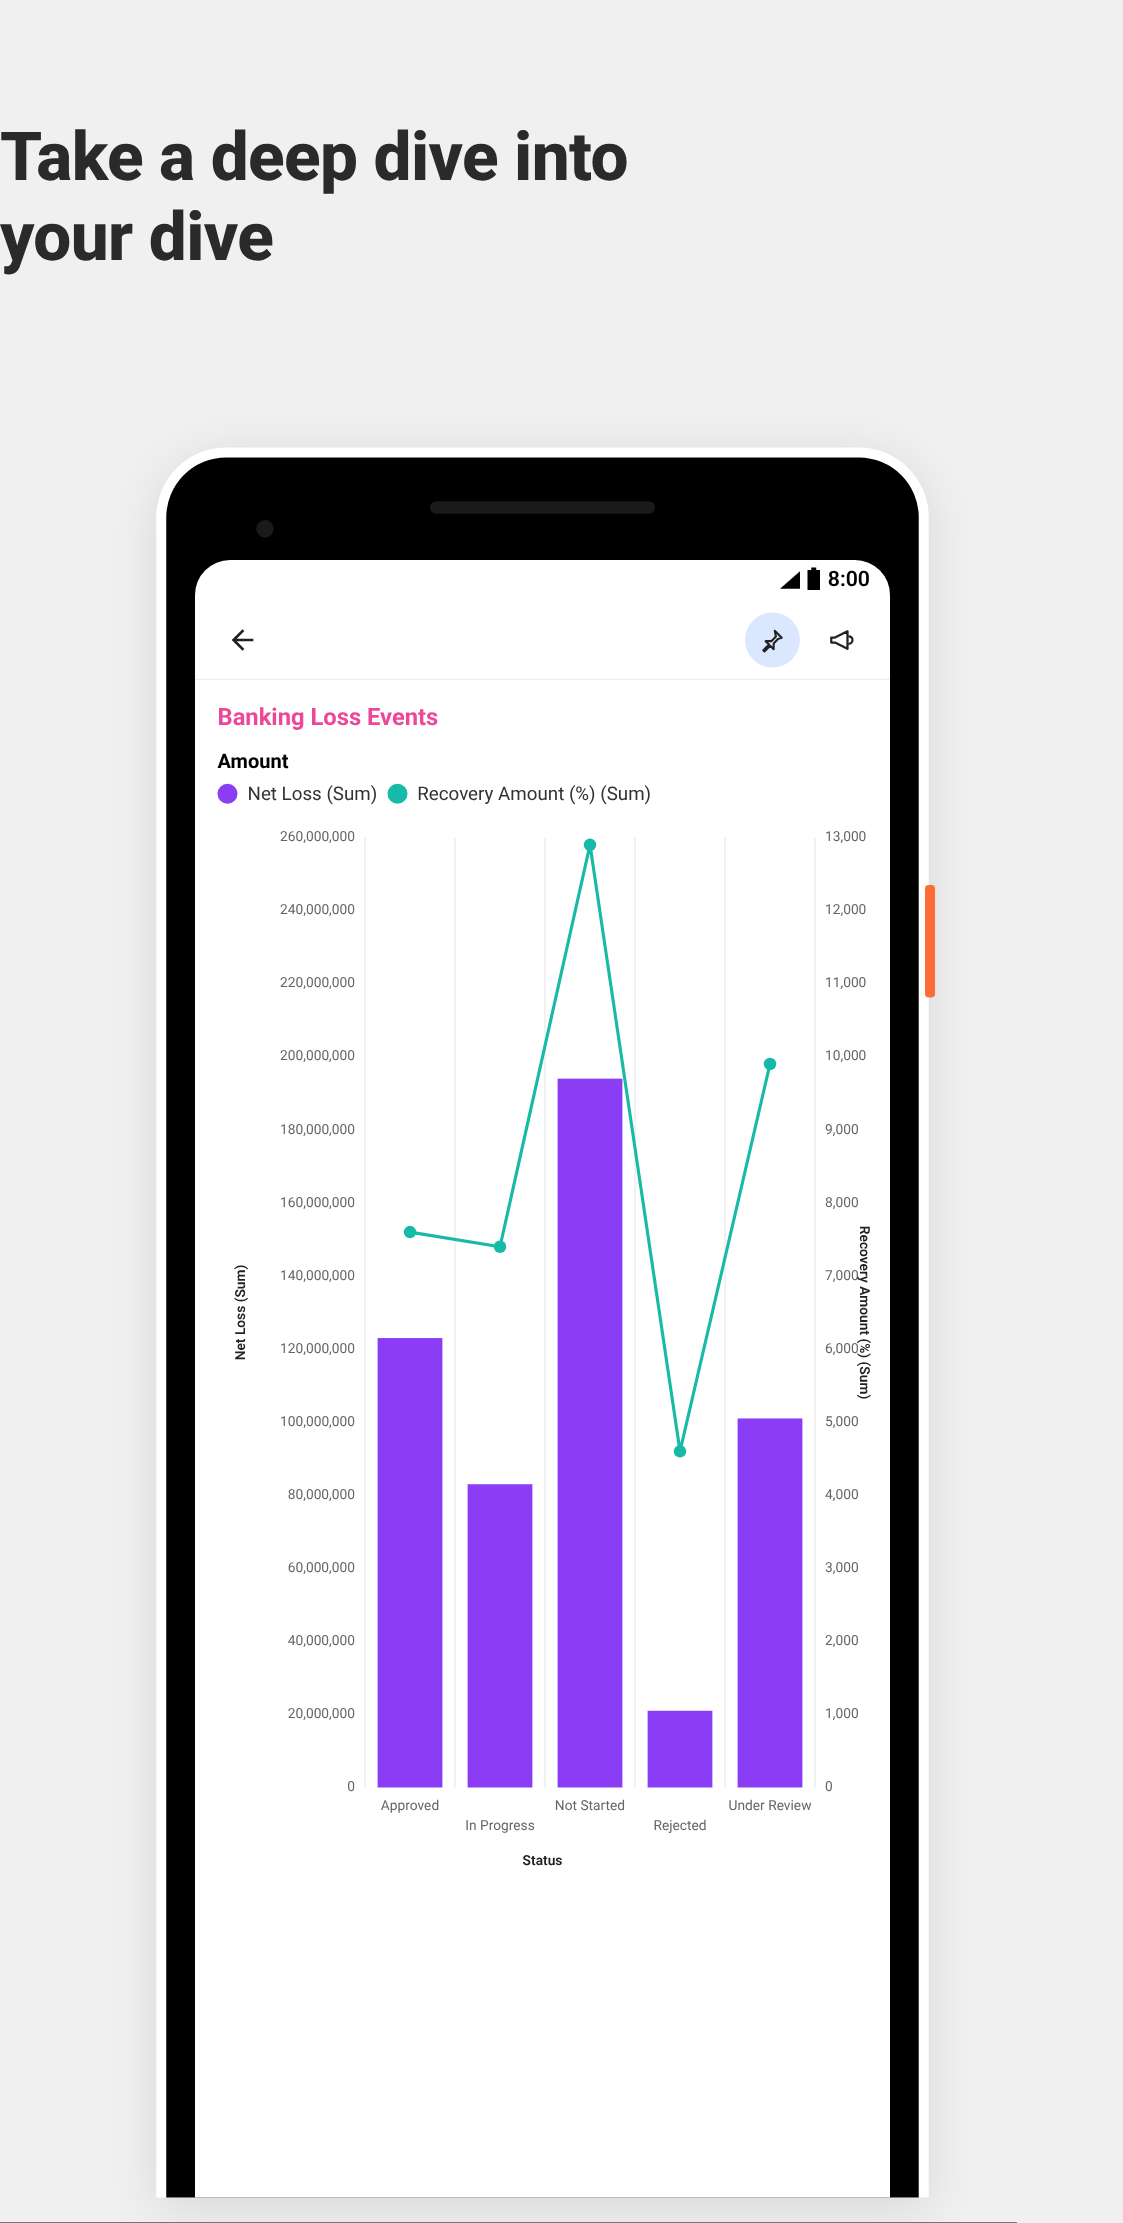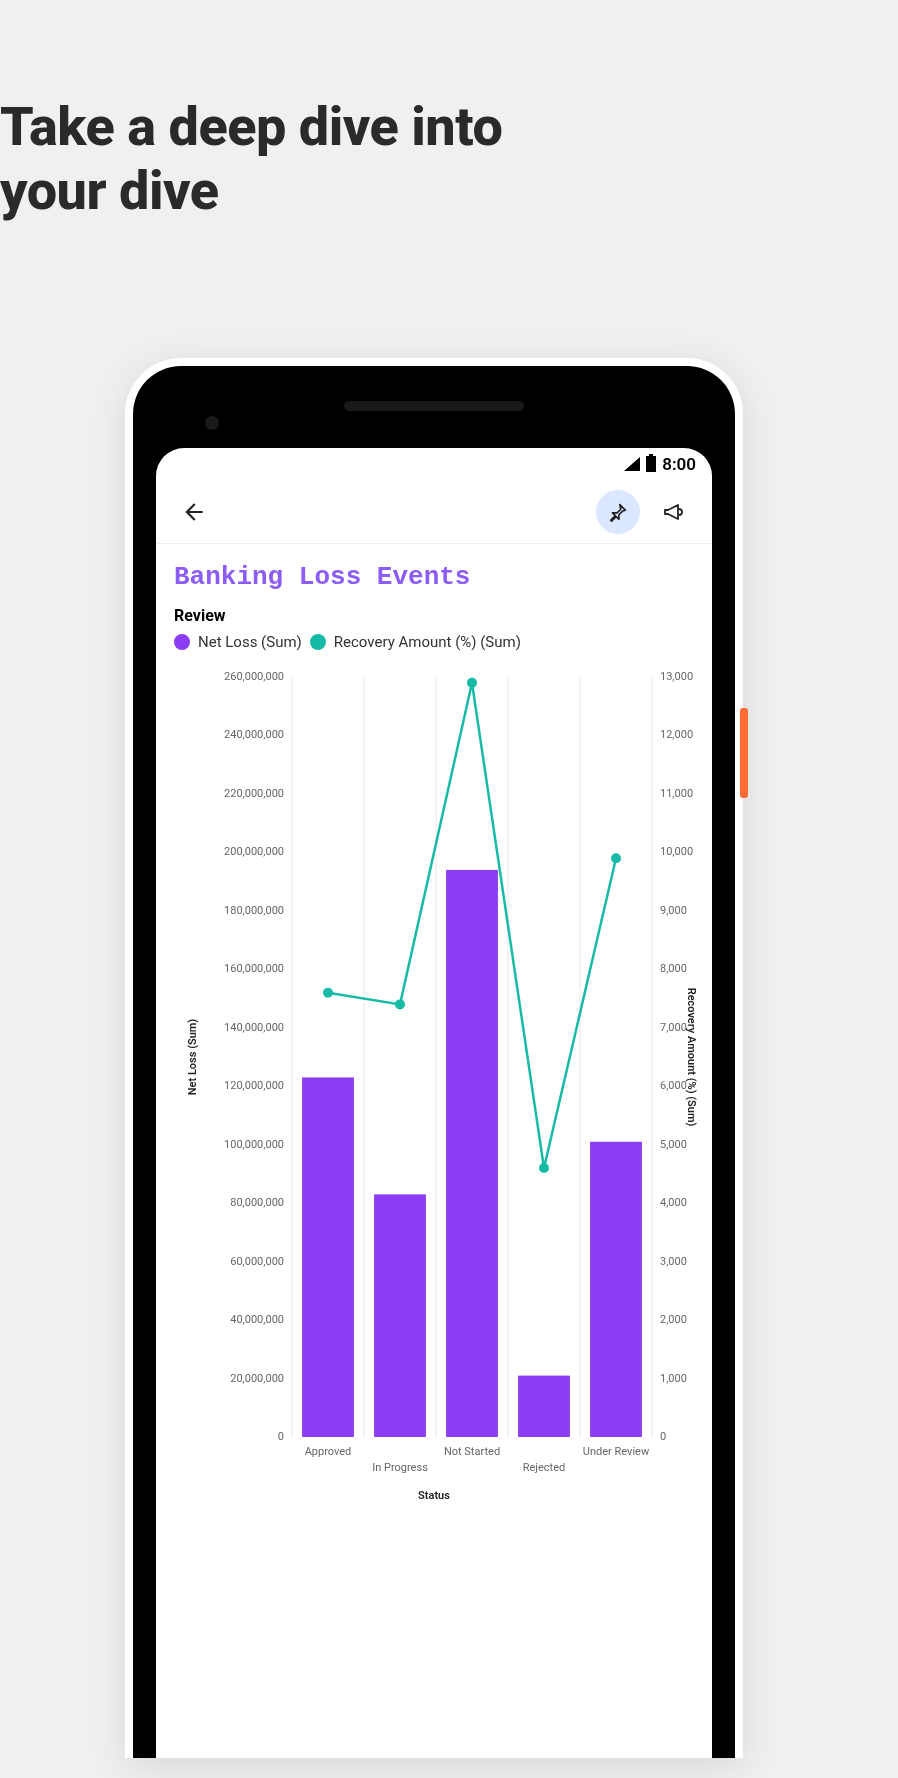--- a/index.html
+++ b/index.html
@@ -95,21 +95,21 @@
   }
   .app-bar .spacer { flex: 1; }
   .icon-btn {
     width: 44px; height: 44px;
     display: flex; align-items: center; justify-content: center;
     border-radius: 50%;
     cursor: pointer;
   }
   .icon-btn.pin-active { background: #dbe7ff; }
   .content { padding: 18px 18px 0 18px; }
-  .chart-title { font-size: 26px; font-weight: 700; color: #8b5cf6; margin-bottom: 14px; font-family: Liberation Mono, monospace; }
+  .chart-title { font-size: 19px; font-weight: 700; color: #ec4899; margin-bottom: 14px; }
   .legend-title { font-size: 16px; font-weight: 700; margin-bottom: 8px; }
   .legend-row { display: flex; align-items: center; gap: 8px; font-size: 15px; color: #333; margin-bottom: 16px; }
   .legend-dot { width: 16px; height: 16px; border-radius: 50%; }
   .chart-wrap { position: relative; height: 900px; margin: 0 -4px; }
   .chart-wrap svg { width: 100%; height: 100%; }
   .axis-text { font-size: 11px; fill: #666; }
   .axis-label { font-size: 11px; fill: #222; font-weight: 600; }
   .grid-line { stroke: #e8e8e8; stroke-width: 1; }
 </style>
 </head>
@@ -147,21 +147,21 @@
         </div>
         <div class="icon-btn">
           <svg width="24" height="24" viewBox="0 0 24 24">
             <path d="M3 10v4l3 0 10 5V5L6 10H3z M17 9a3 3 0 0 1 0 6" fill="none" stroke="#222" stroke-width="1.8" stroke-linejoin="round"></path>
           </svg>
         </div>
       </div>
 
       <div class="content">
         <div class="chart-title">Banking Loss Events</div>
-        <div class="legend-title">Review</div>
+        <div class="legend-title">Amount</div>
         <div class="legend-row">
           <span class="legend-dot" style="background:#8b3cf5"></span>
           <span>Net Loss (Sum)</span>
           <span class="legend-dot" style="background:#17baa6"></span>
           <span>Recovery Amount (%) (Sum)</span>
         </div>
 
         <div class="chart-wrap">
           <svg id="chart-svg" viewBox="0 0 520 900">
               <line x1="118" y1="10" x2="118" y2="770" class="grid-line"></line>

